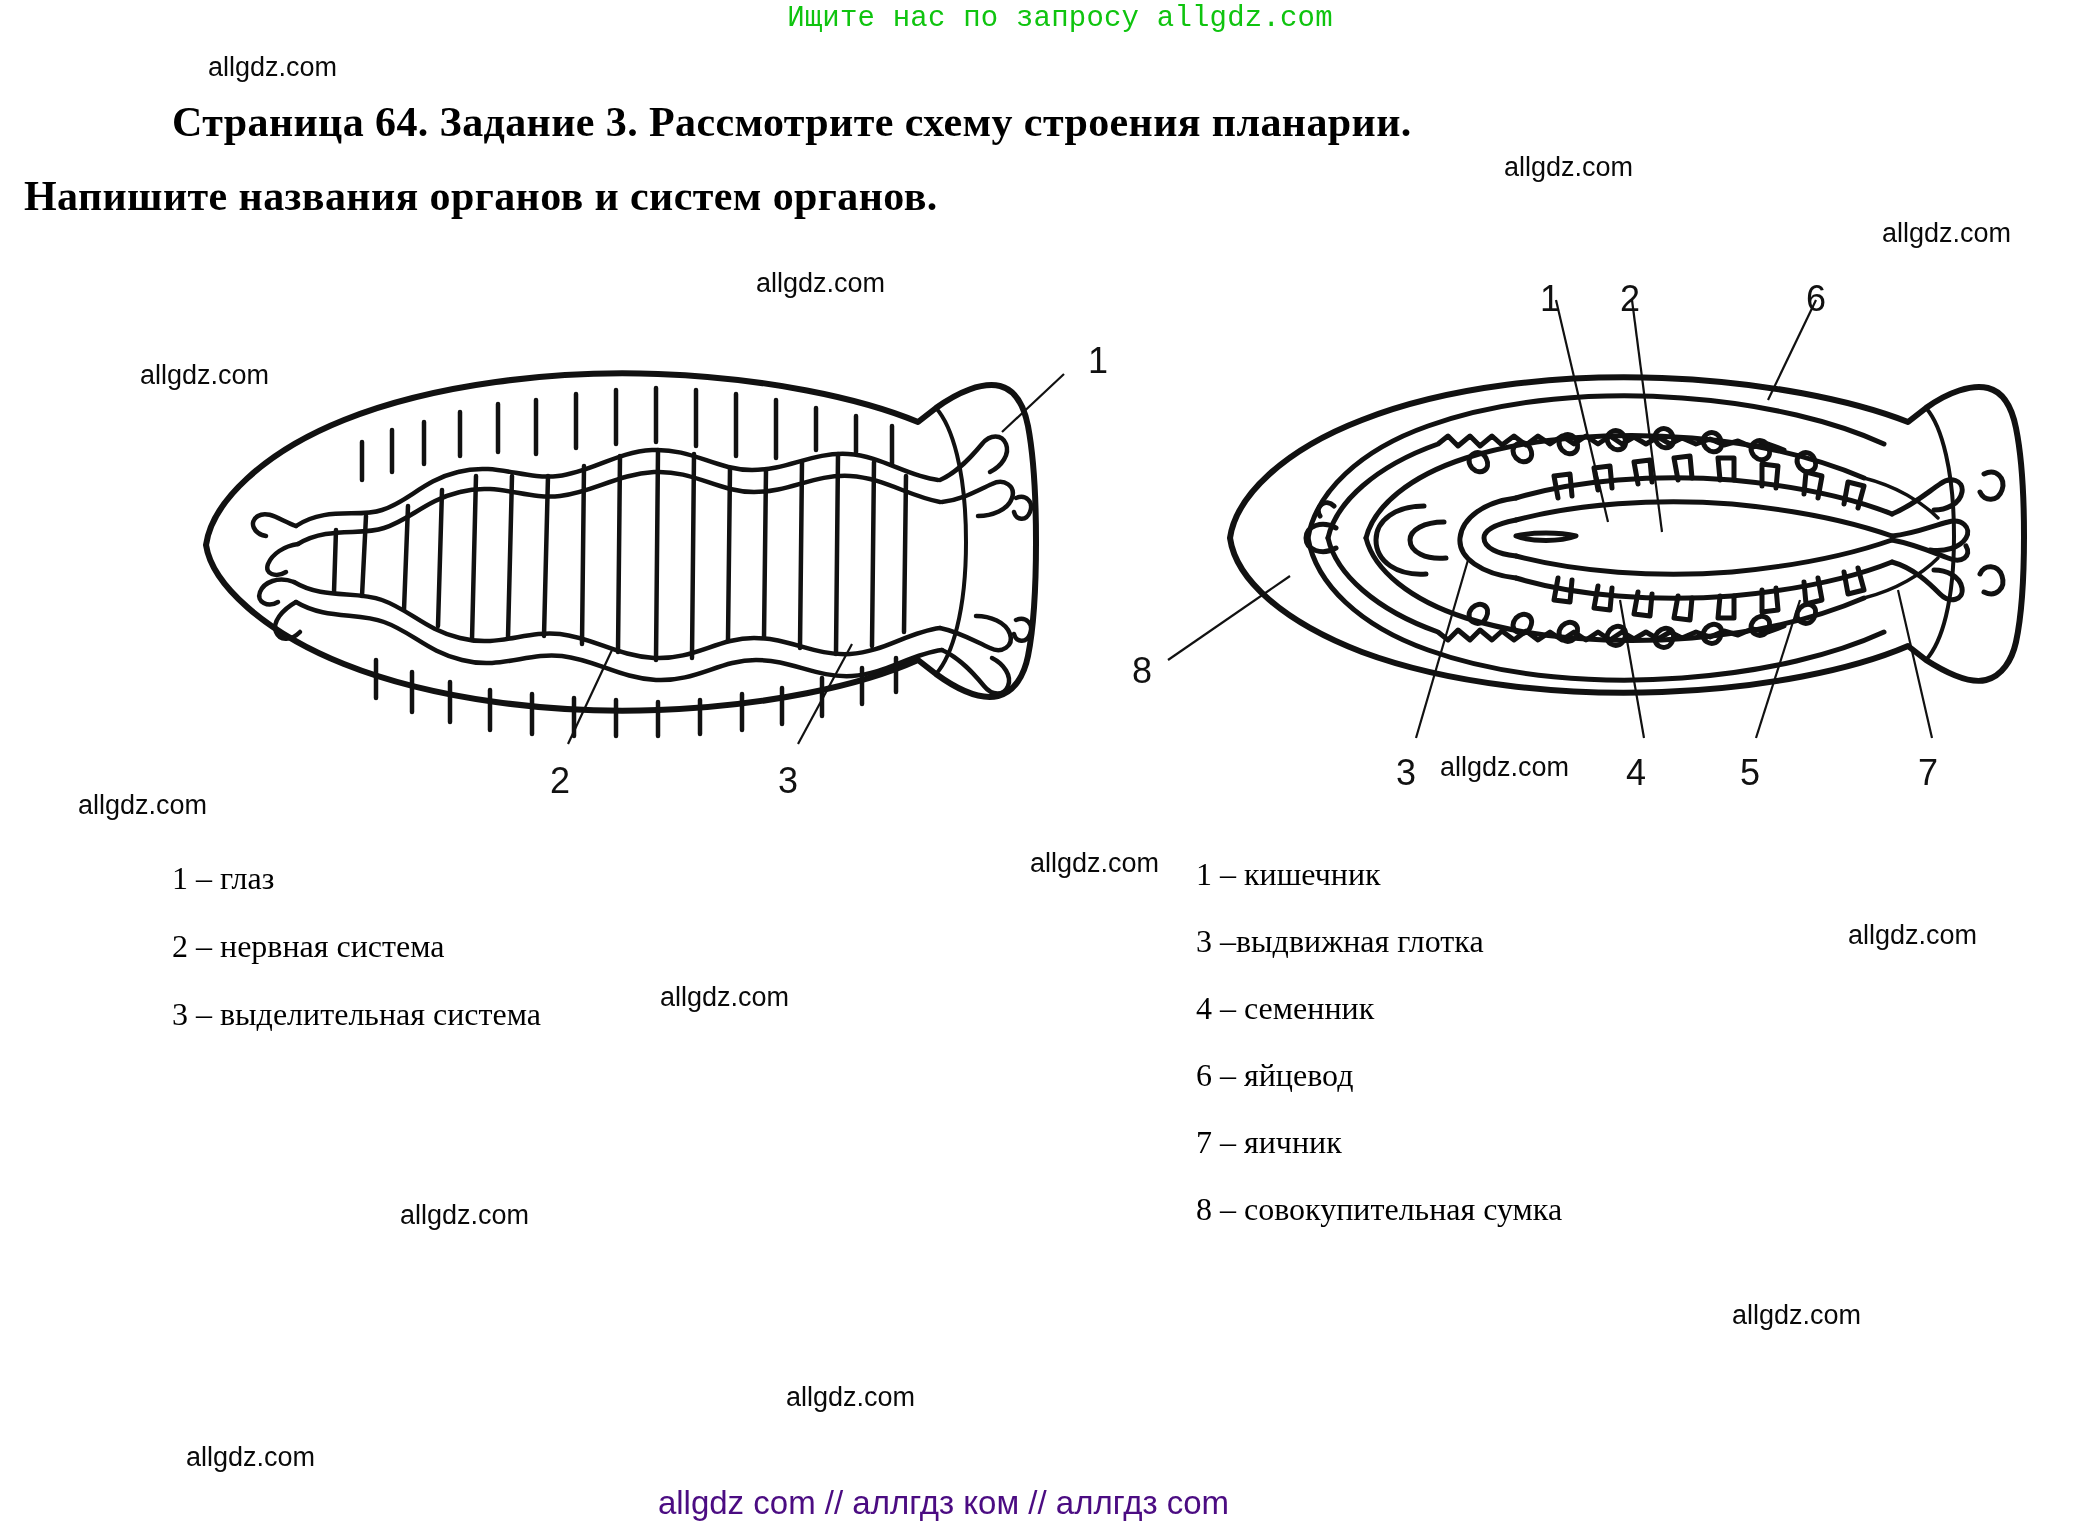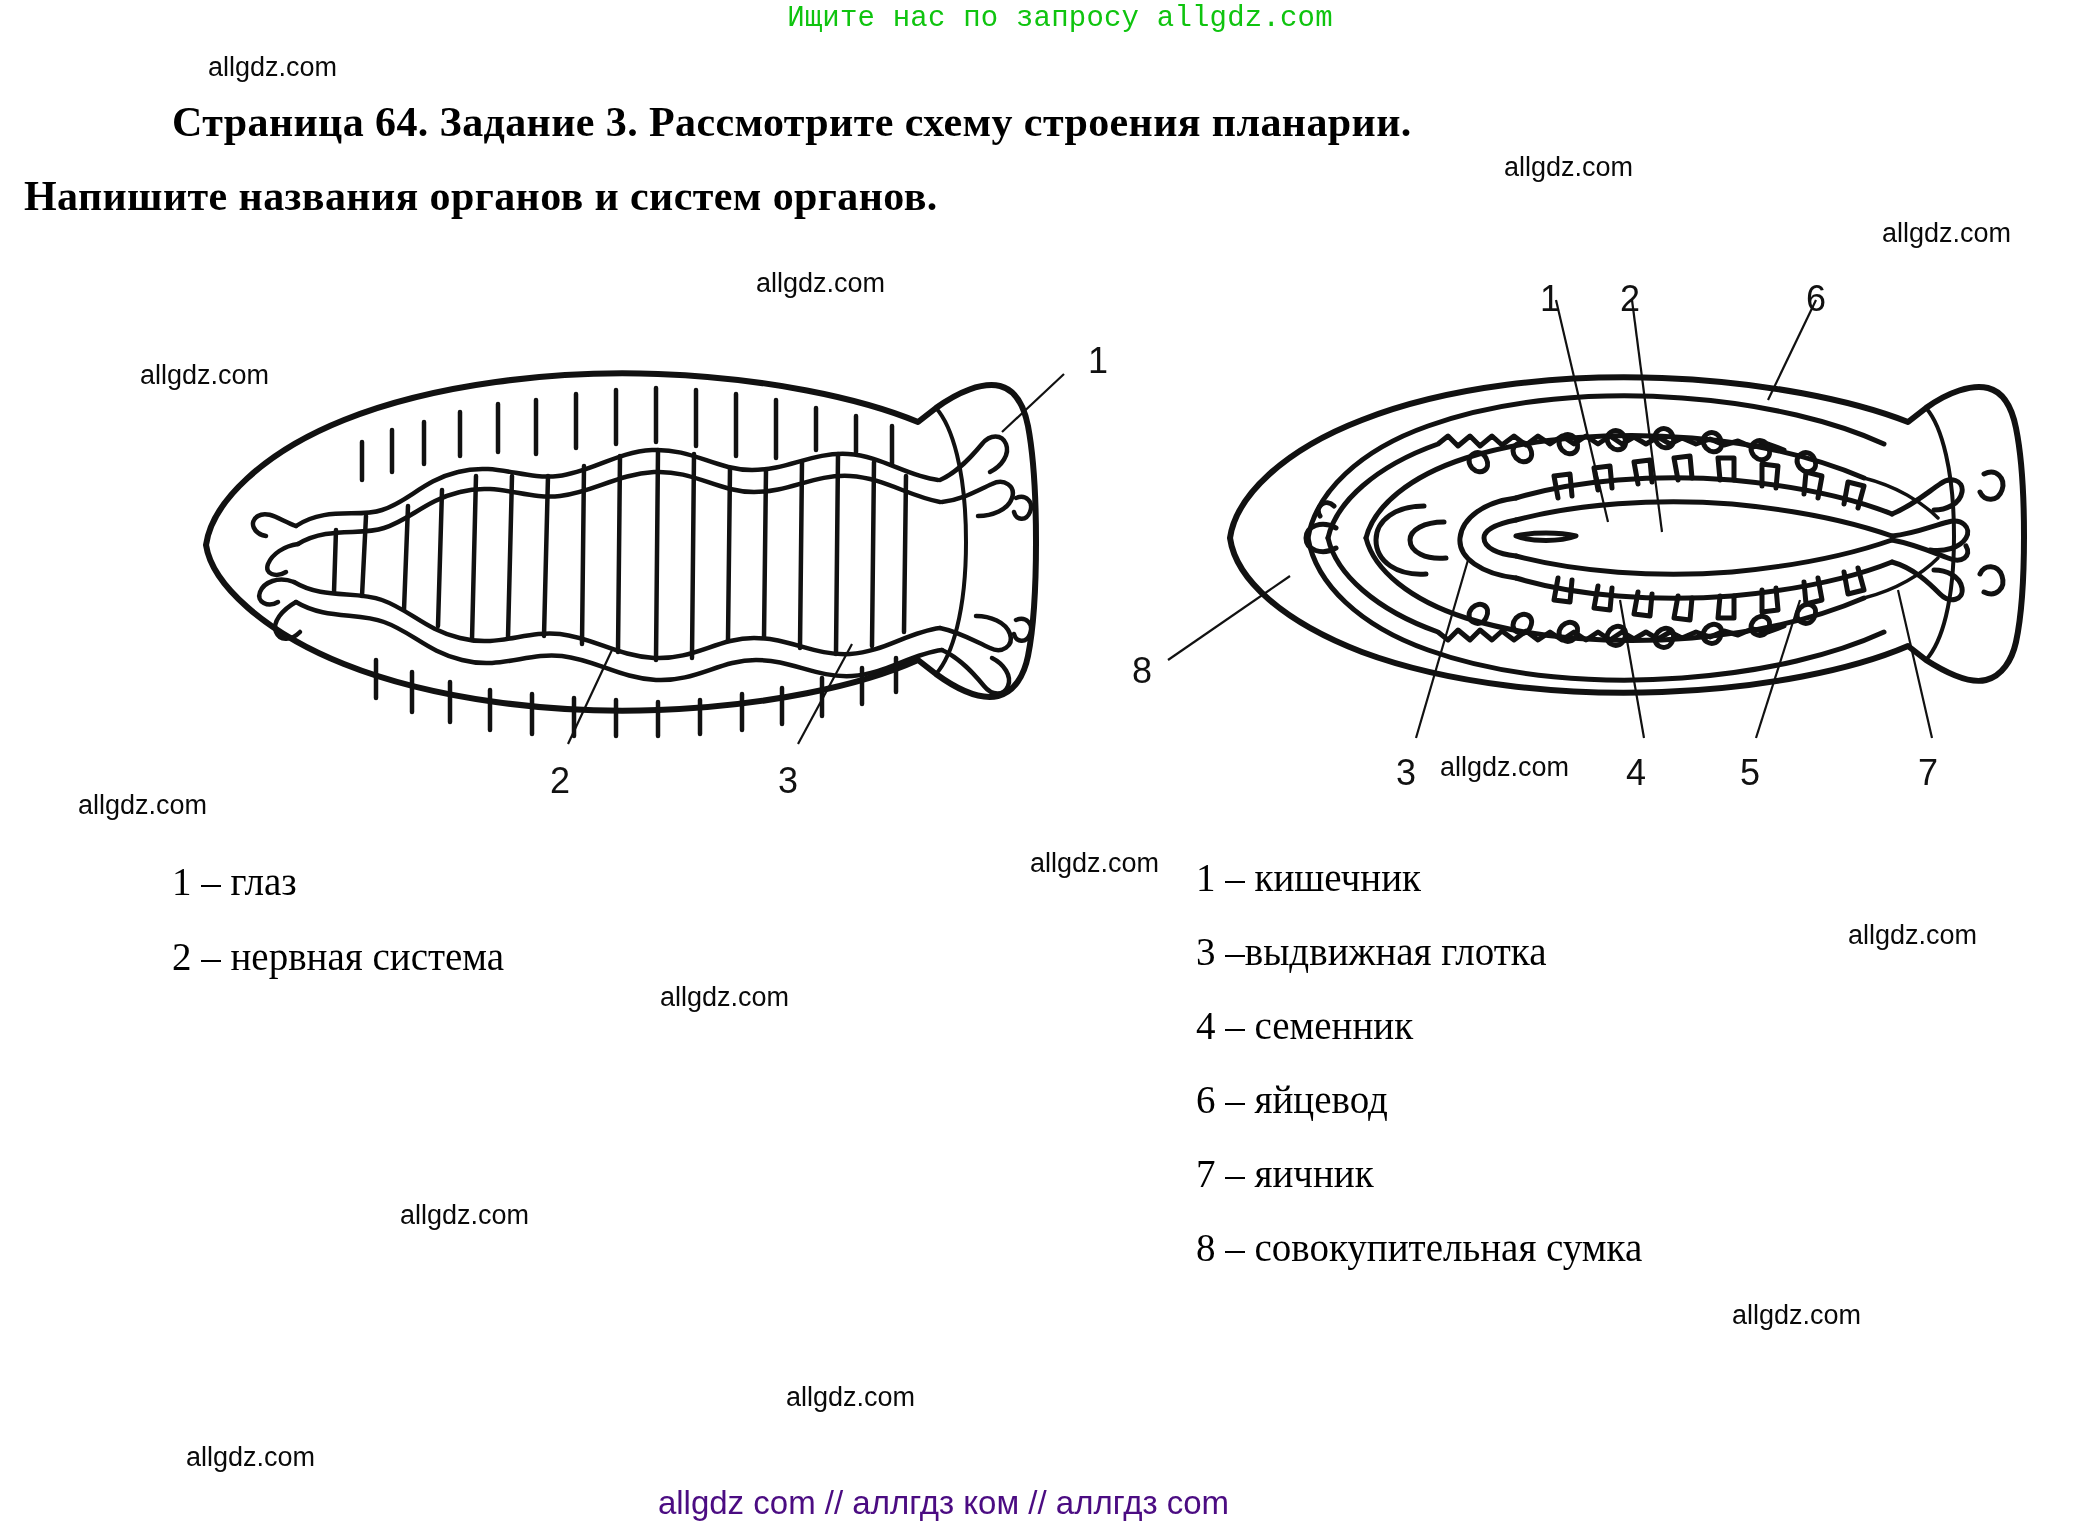--- a/index.html
+++ b/index.html
@@ -73,21 +73,21 @@
     color: #111;
     white-space: nowrap;
   }
 
   
   .legend {
     position: absolute;
   }
   .legend-item {
     font-family: "Liberation Serif", serif;
-    font-size: 39px;
+    font-size: 32px;
     color: #000;
     white-space: nowrap;
     line-height: 1;
   }
   .legend-left  { top: 862px; left: 172px; }
   .legend-left .legend-item { margin-bottom: 36px; }
   .legend-right { top: 858px; left: 1196px; }
   .legend-right .legend-item { margin-bottom: 35px; }
 
   
@@ -371,20 +371,21 @@
       <div class="callout" style="left: 1132px; top: 650px;">8</div>
       <div class="callout" style="left: 1396px; top: 752px;">3</div>
       <div class="callout" style="left: 1626px; top: 752px;">4</div>
       <div class="callout" style="left: 1740px; top: 752px;">5</div>
       <div class="callout" style="left: 1918px; top: 752px;">7</div>
     </div>
 
   <div class="legend legend-left">
     <div class="legend-item">1 – глаз</div>
     <div class="legend-item">2 – нервная система</div>
+    <div class="legend-item">3 – выделительная система</div>
   </div>
 
   <div class="legend legend-right">
     <div class="legend-item">1 – кишечник</div>
     <div class="legend-item">3 –выдвижная глотка</div>
     <div class="legend-item">4 – семенник</div>
     <div class="legend-item">6 – яйцевод</div>
     <div class="legend-item">7 – яичник</div>
     <div class="legend-item">8 – совокупительная сумка</div>
   </div>

